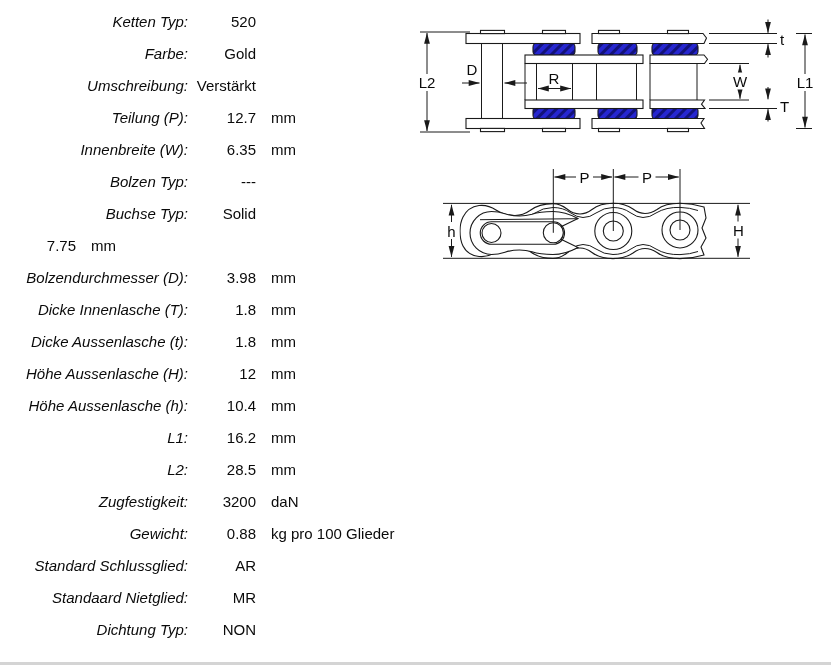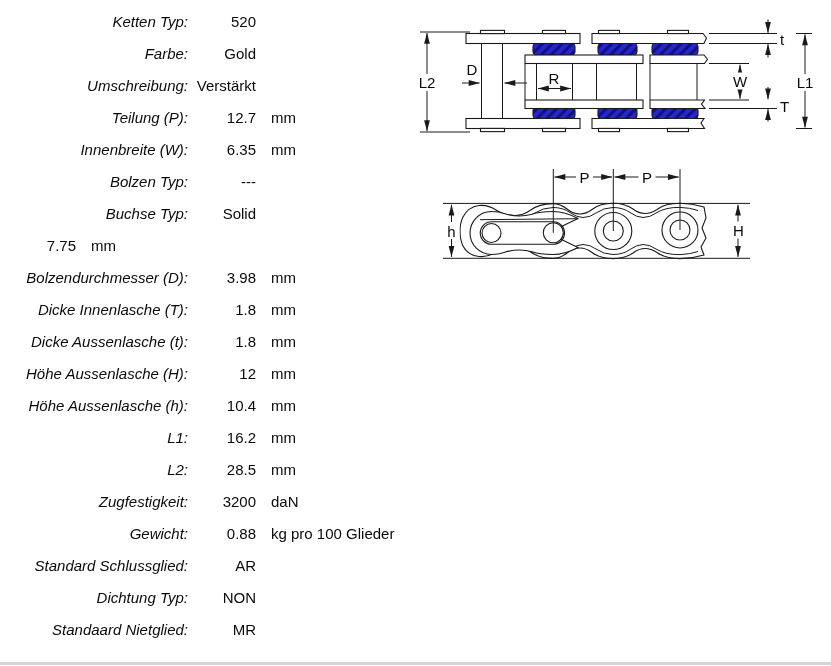--- a/index.html
+++ b/index.html
@@ -125,28 +125,28 @@
     <div class="spec-unit">kg pro 100 Glieder</div>
   </div>
 
   <div class="spec-row">
     <div class="spec-label">Standard Schlussglied:</div>
     <div class="spec-value">AR</div>
     <div class="spec-unit"></div>
   </div>
 
   <div class="spec-row">
+    <div class="spec-label">Standaard Nietglied:</div>
+    <div class="spec-value">MR</div>
+    <div class="spec-unit"></div>
+  </div>
+
+  <div class="spec-row">
     <div class="spec-label">Dichtung Typ:</div>
     <div class="spec-value">NON</div>
-    <div class="spec-unit"></div>
-  </div>
-
-  <div class="spec-row">
-    <div class="spec-label">Standaard Nietglied:</div>
-    <div class="spec-value">MR</div>
     <div class="spec-unit"></div>
   </div>
 </div>
 
 <svg class="diagram-svg" width="831" height="300" viewBox="0 0 831 300">
   <defs>
     <marker id="arr" viewBox="0 0 12 7" markerWidth="12" markerHeight="7" refX="11.3" refY="3.5" orient="auto-start-reverse">
       <path d="M0.5,0.6 L11.5,3.5 L0.5,6.4 Z" fill="#1a1a1a"></path>
     </marker>
     <pattern id="hatch" patternUnits="userSpaceOnUse" width="7" height="7" patternTransform="rotate(45)">

